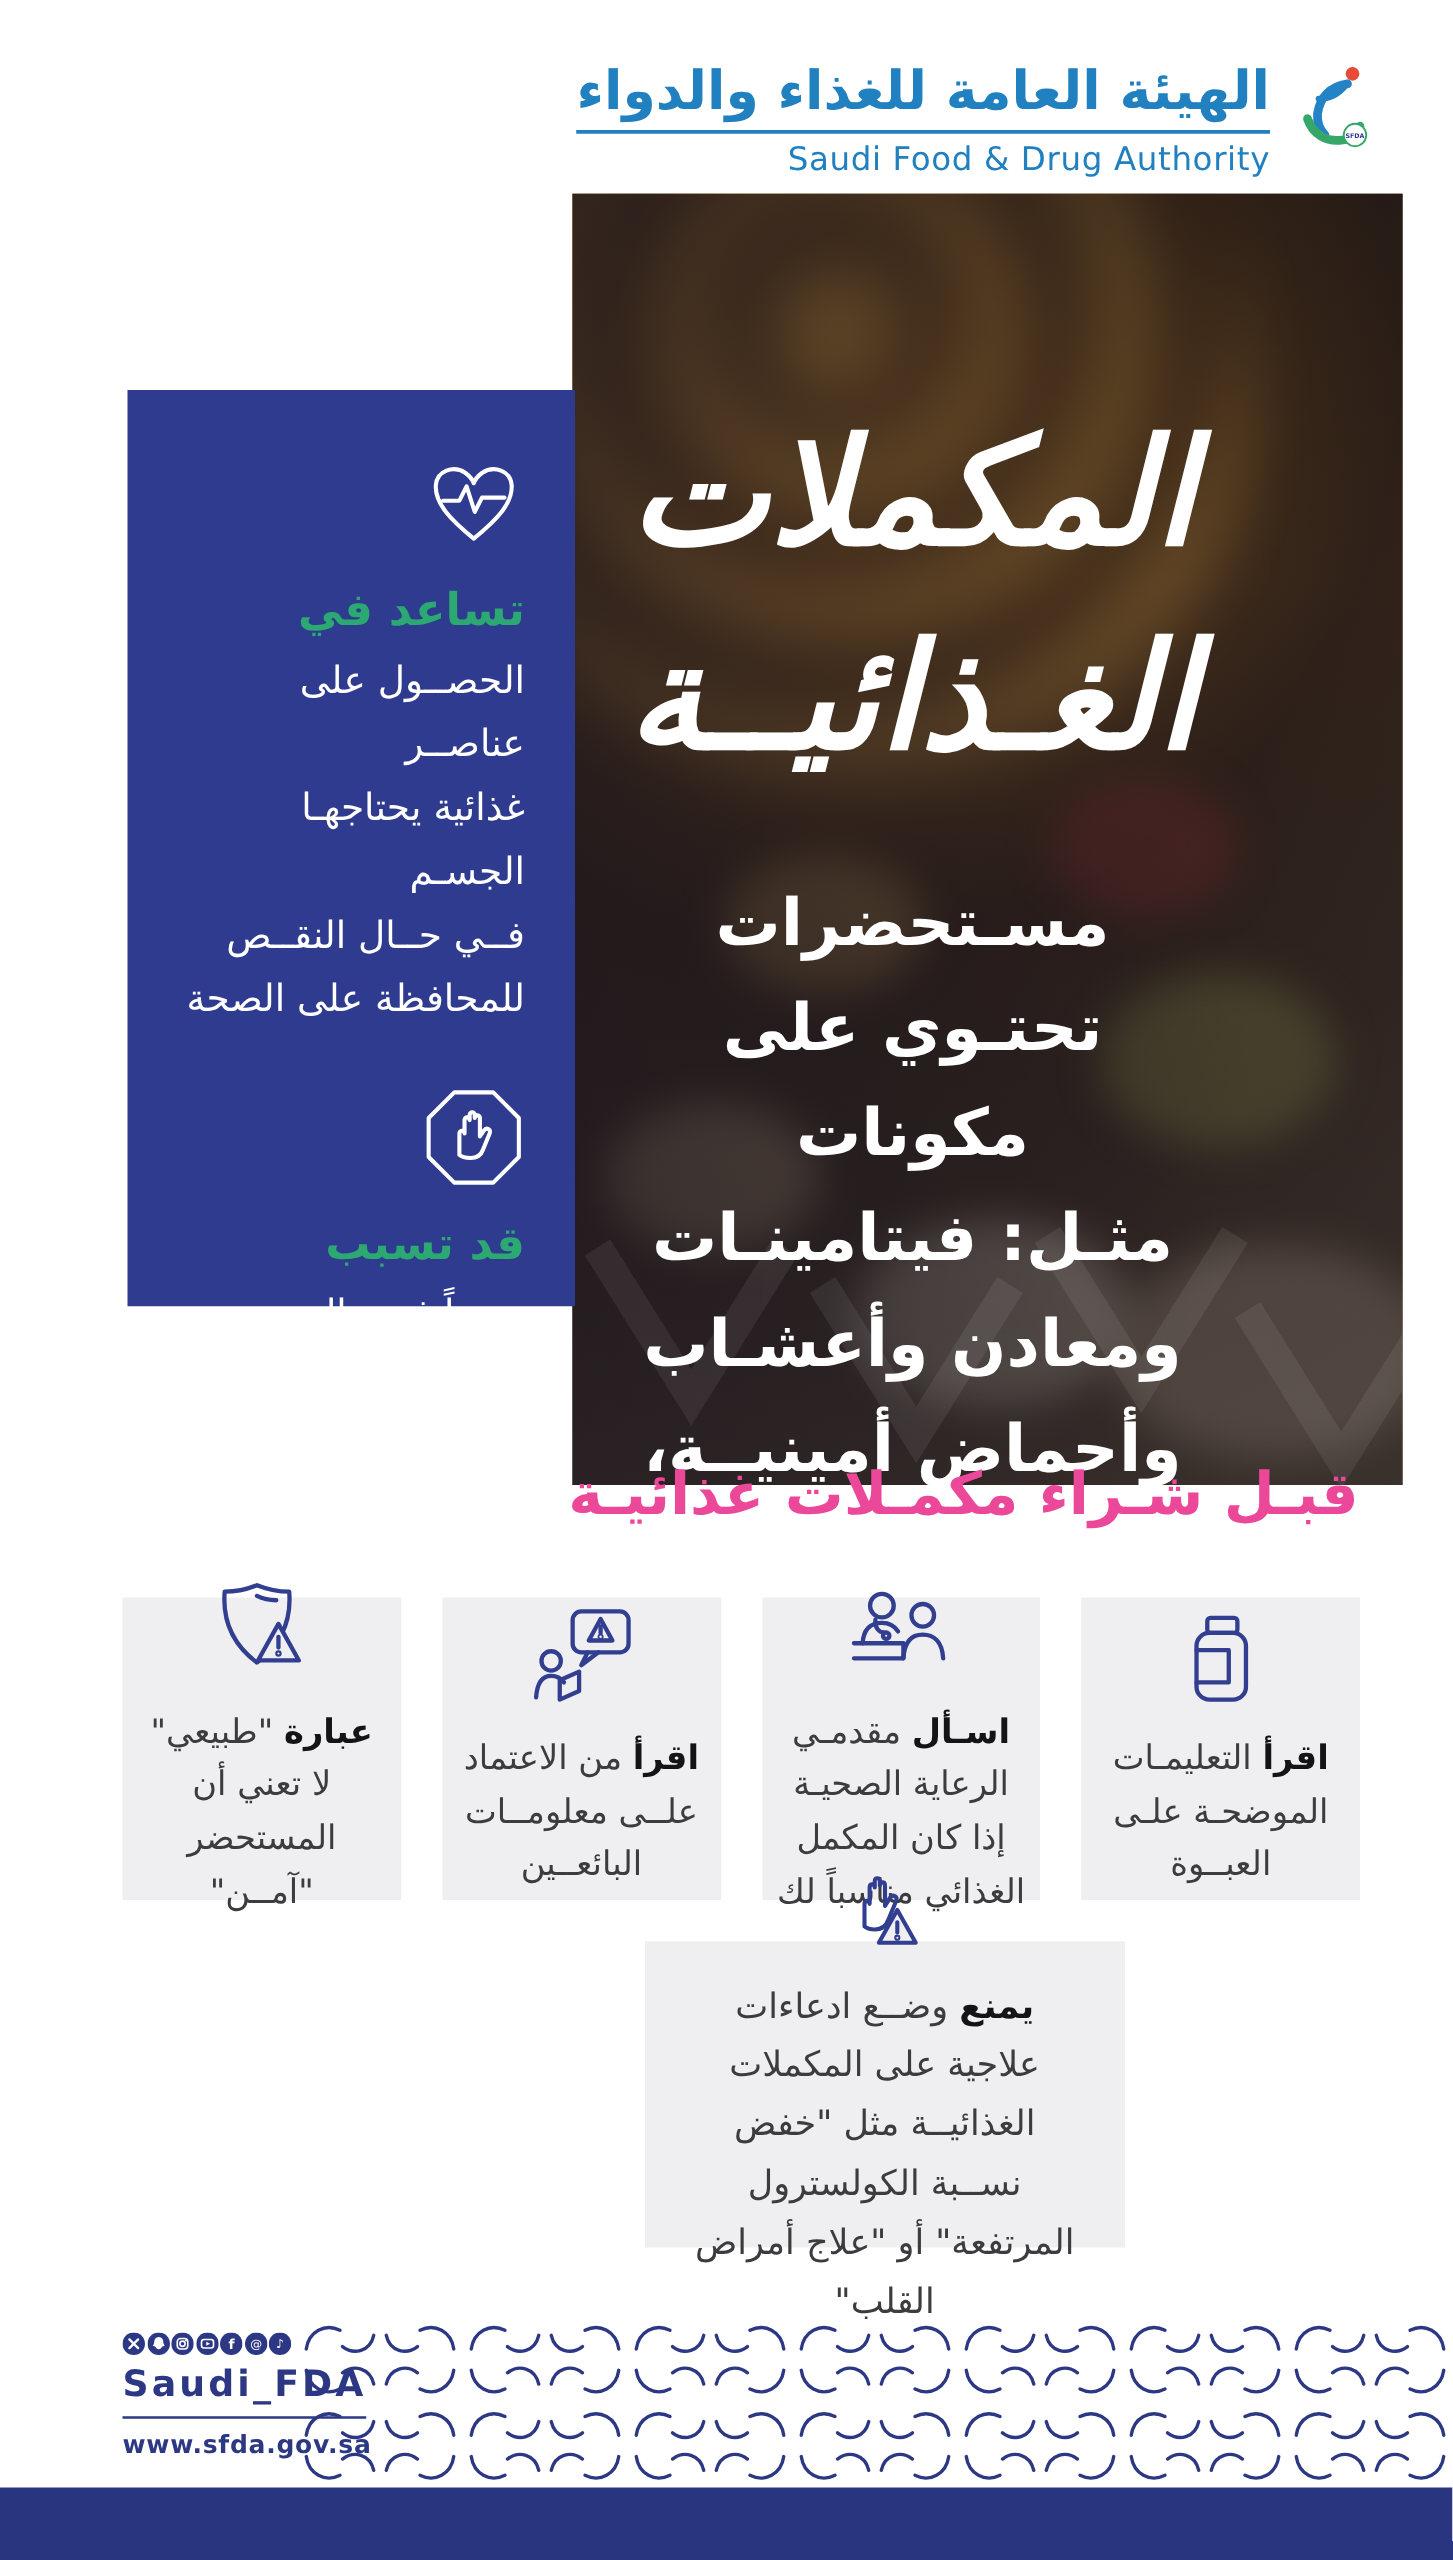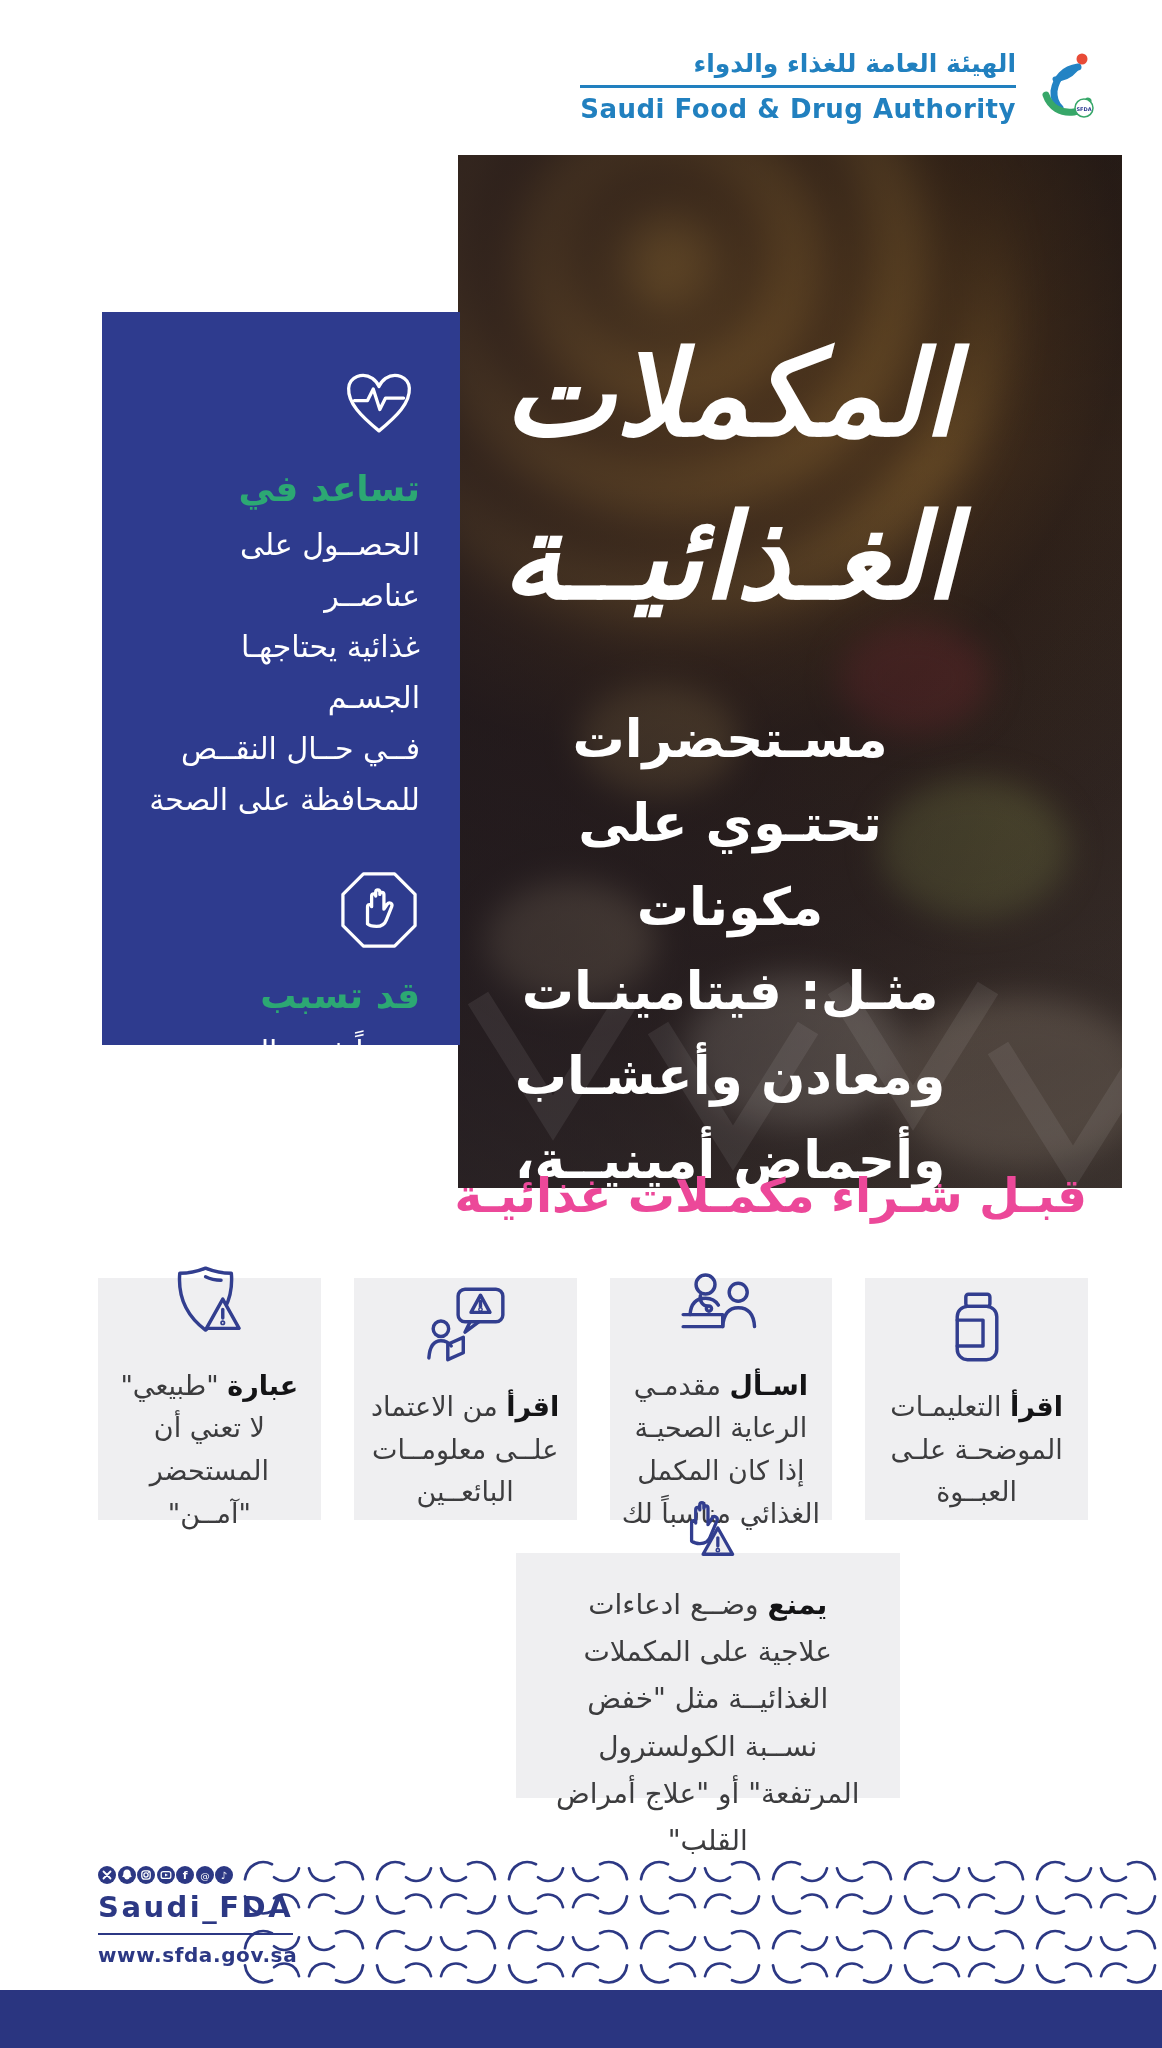--- a/index.html
+++ b/index.html
@@ -3,23 +3,23 @@
 <meta charset="utf-8">
 <style>
   html,body{margin:0;padding:0;}
   body{
     width:1162px;height:2048px;position:relative;background:#ffffff;
     font-family:"DejaVu Sans",sans-serif;overflow:hidden;
   }
   
   .logo-block{position:absolute;top:50px;right:64px;display:flex;align-items:flex-start;gap:16px;}
   .logo-text{text-align:right;}
-  .logo-ar{font-size:25px;font-weight:bold;color:#2180bf;direction:rtl;
+  .logo-ar{font-size:43px;font-weight:bold;color:#2180bf;direction:rtl;
            padding-bottom:7px;border-bottom:3px solid #2180bf;line-height:1.1;}
-  .logo-en{font-size:26px;font-weight:bold;color:#2180bf;margin-top:7px;letter-spacing:.5px;line-height:1.1;}
+  .logo-en{font-size:26px;font-weight:normal;color:#2180bf;margin-top:7px;letter-spacing:.5px;line-height:1.1;}
   
   .hero{position:absolute;left:458px;top:155px;width:664px;height:1033px;overflow:hidden;
         background:
           radial-gradient(circle at 30% 13%, rgba(224,156,48,.95) 0%, rgba(170,110,30,.9) 12%, rgba(95,62,24,.92) 28%, rgba(52,36,24,.94) 46%, rgba(58,44,34,.96) 66%, rgba(95,82,66,.9) 100%),
           #2a2019;}
   .hero .rings{position:absolute;left:-14%;top:-16%;width:95%;height:62%;border-radius:50%;
         background:repeating-radial-gradient(circle at 48% 42%, rgba(244,184,74,.55) 0 34px, rgba(70,44,18,.65) 62px 104px);
         filter:blur(26px);opacity:.85;}
   .blob{position:absolute;border-radius:50%;filter:blur(16px);}
   .b1{left:4%;bottom:18%;width:170px;height:120px;background:rgba(203,179,136,.55);}

